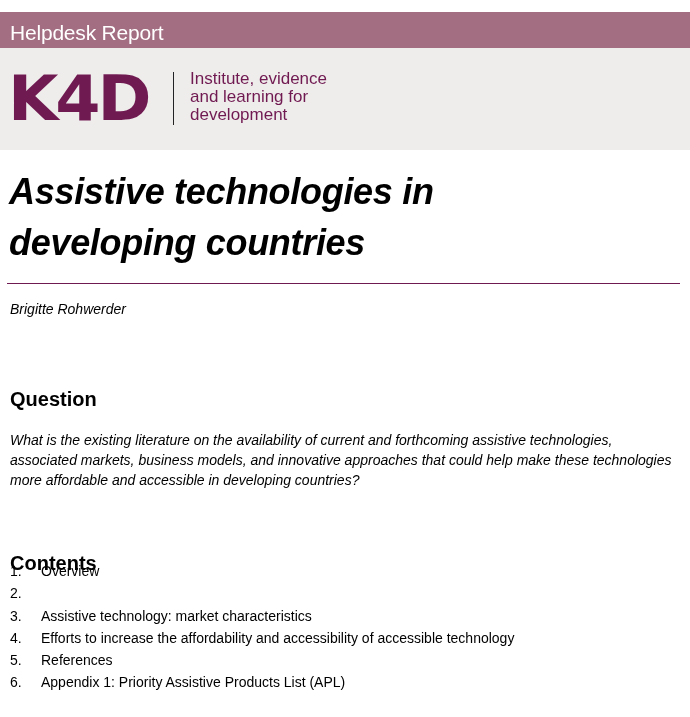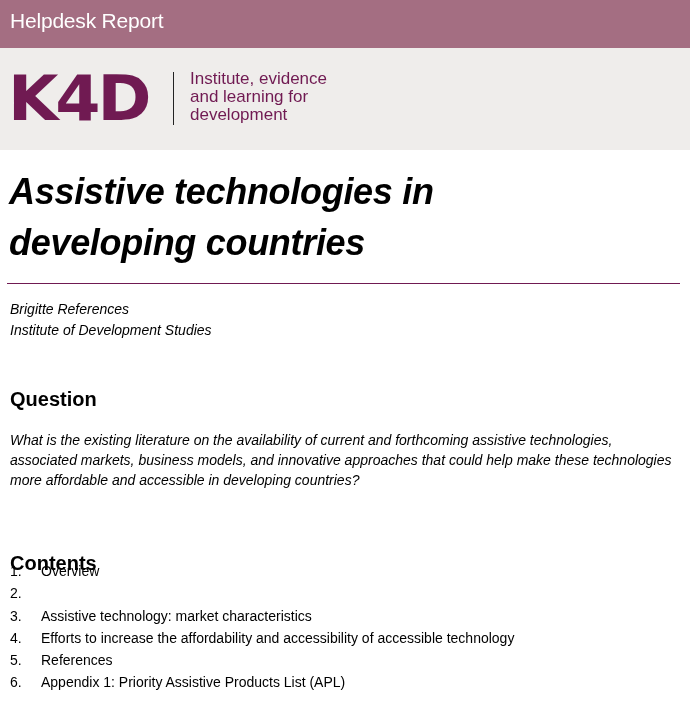--- a/index.html
+++ b/index.html
@@ -4,21 +4,21 @@
   <style>
     html, body { margin: 0; padding: 0; }
     body {
       width: 690px; height: 717px; overflow: hidden;
       background: #ffffff;
       font-family: "Liberation Sans", sans-serif;
       color: #000;
       position: relative;
     }
     .topbar {
-      position: absolute; left: 0; top: 0; width: 690px; height: 48px;
+      position: absolute; left: 0; top: 12px; width: 690px; height: 48px;
       background: #a46e82;
     }
     .topbar-title {
       position: absolute; left: 10px; top: 9px;
       font-size: 21px; color: #ffffff; letter-spacing: -0.2px;
     }
     .brandband {
       position: absolute; left: 0; top: 48px; width: 690px; height: 102px;
       background: #efedeb;
     }
@@ -84,22 +84,21 @@
 </div>
 
 <div class="title">
   <div>Assistive technologies in</div>
   <div>developing countries</div>
 </div>
 
 <div class="rule"></div>
 
 <div class="meta">
-  <div>Brigitte References</div>
-  <div>Institute of Development Studies</div>
+  <div>Brigitte Rohwerder</div>
 </div>
 
 <div class="h2" style="top:388px;">Question</div>
 <div class="question-text">What is the existing literature on the availability of current and forthcoming assistive technologies, associated markets, business models, and innovative approaches that could help make these technologies more affordable and accessible in developing countries?</div>
 
 <div class="h2" style="top:518px;margin-top:34px;">Contents</div>
 <ul class="toc">
   <li>
       <span class="num">1.</span>
       <span>Overview</span>

